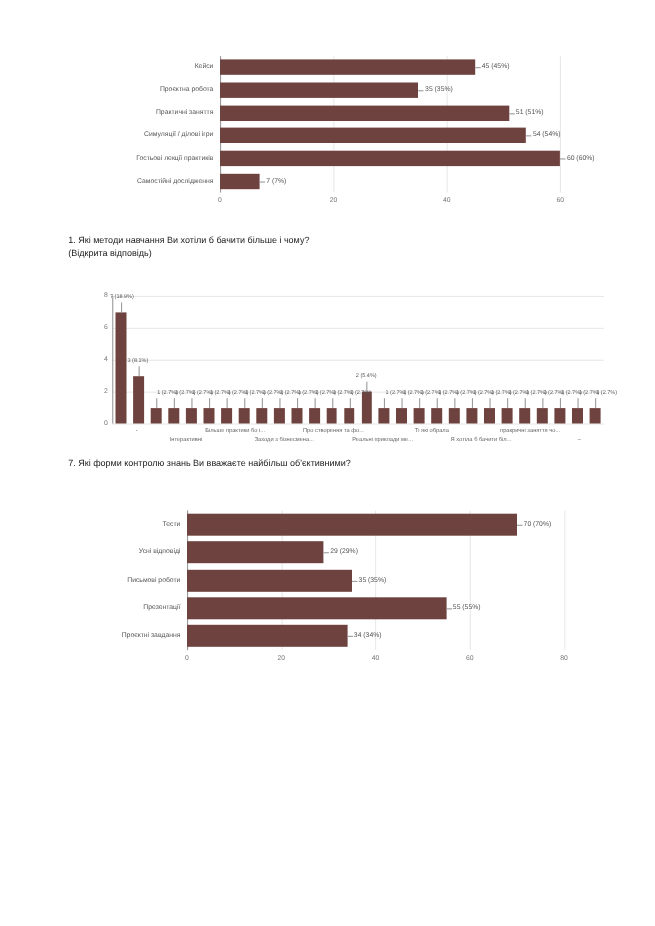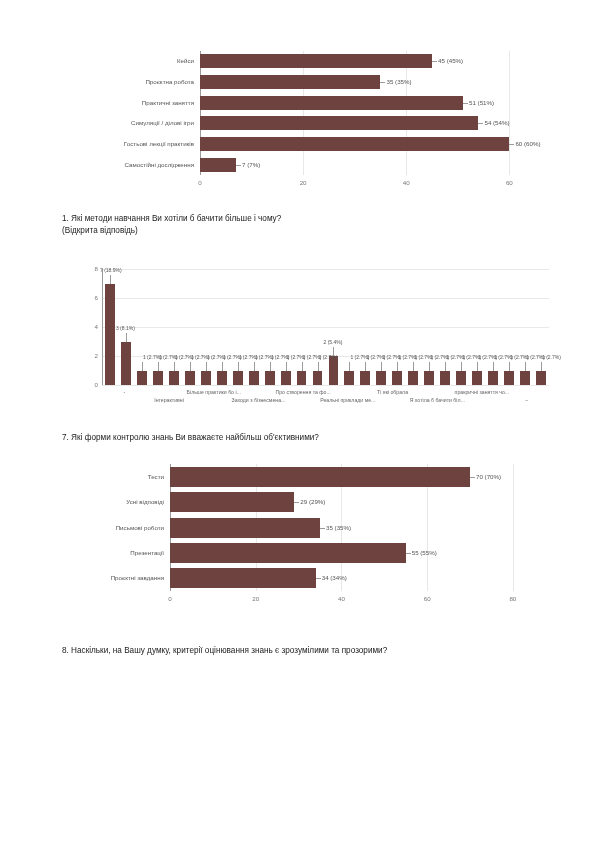--- a/index.html
+++ b/index.html
@@ -203,21 +203,21 @@
       <div class="c2-xlab" style="left:125.75px; top:127px; transform:translateX(-50%);">Більше практики бо і...</div>
       <div class="c2-xlab" style="left:170.45000000000002px; top:135px; transform:translateX(-50%);">Заходи з бізнесмена...</div>
       <div class="c2-xlab" style="left:215.15px; top:127px; transform:translateX(-50%);">Про створення та фо...</div>
       <div class="c2-xlab" style="left:259.85px; top:135px; transform:translateX(-50%);">Реальні приклади ме...</div>
       <div class="c2-xlab" style="left:304.55000000000007px; top:127px; transform:translateX(-50%);">Ті які обрала</div>
       <div class="c2-xlab" style="left:349.25000000000006px; top:135px; transform:translateX(-50%);">Я хотіла б бачити біл...</div>
       <div class="c2-xlab" style="left:393.95000000000005px; top:127px; transform:translateX(-50%);">пракричні заняття чо...</div>
       <div class="c2-xlab" style="left:438.65000000000003px; top:135px; transform:translateX(-50%);">–</div>
     </div>
 
-  <div class="qtext" style="left:62px; top:432px; width:440px;">7. Які форми контролю знань Ви вважаєте найбільш об'єктивними?</div>
+  <div class="qtext" style="left:62px; top:416px; width:440px;">7. Які форми контролю знань Ви вважаєте найбільш об'єктивними?</div>
 
   <div class="chart" id="chart3" style="left:60px; top:458px; width:480px; height:155px;">
       <div class="plot" style="left:110px; top:6px; width:360px; height:127px;">
         <div class="gridline" style="left:0px;"></div>
         <div class="gridline" style="left:85.71428571428571px;"></div>
         <div class="gridline" style="left:171.42857142857142px;"></div>
         <div class="gridline" style="left:257.14285714285717px;"></div>
         <div class="gridline" style="left:342.85714285714283px;"></div>
         <div class="axis-y-line" style="left:0px;"></div>
         <div class="hbar" style="left:0px; top:2.6999999999999993px; width:300px; height:20px;"></div>
@@ -241,15 +241,14 @@
       <div class="cat-label" style="left:0px; top:41.099999999999994px; width:104px;">Усні відповіді</div>
       <div class="value-label" style="left:240.28571428571428px; top:41.099999999999994px;">29 (29%)</div>
       <div class="cat-label" style="left:0px; top:66.5px; width:104px;">Письмові роботи</div>
       <div class="value-label" style="left:266px; top:66.5px;">35 (35%)</div>
       <div class="cat-label" style="left:0px; top:91.89999999999999px; width:104px;">Презентації</div>
       <div class="value-label" style="left:351.7142857142857px; top:91.89999999999999px;">55 (55%)</div>
       <div class="cat-label" style="left:0px; top:117.3px; width:104px;">Проєктні завдання</div>
       <div class="value-label" style="left:261.7142857142857px; top:117.3px;">34 (34%)</div>
     </div>
 
-  <div class="qtext" style="left:62px; top:645px; width:500px;">8. Наскільки, на Вашу думку, критерії оцінювання знань є зрозумілими та прозорими?</div>
 
 </div>
 
 </body></html>

